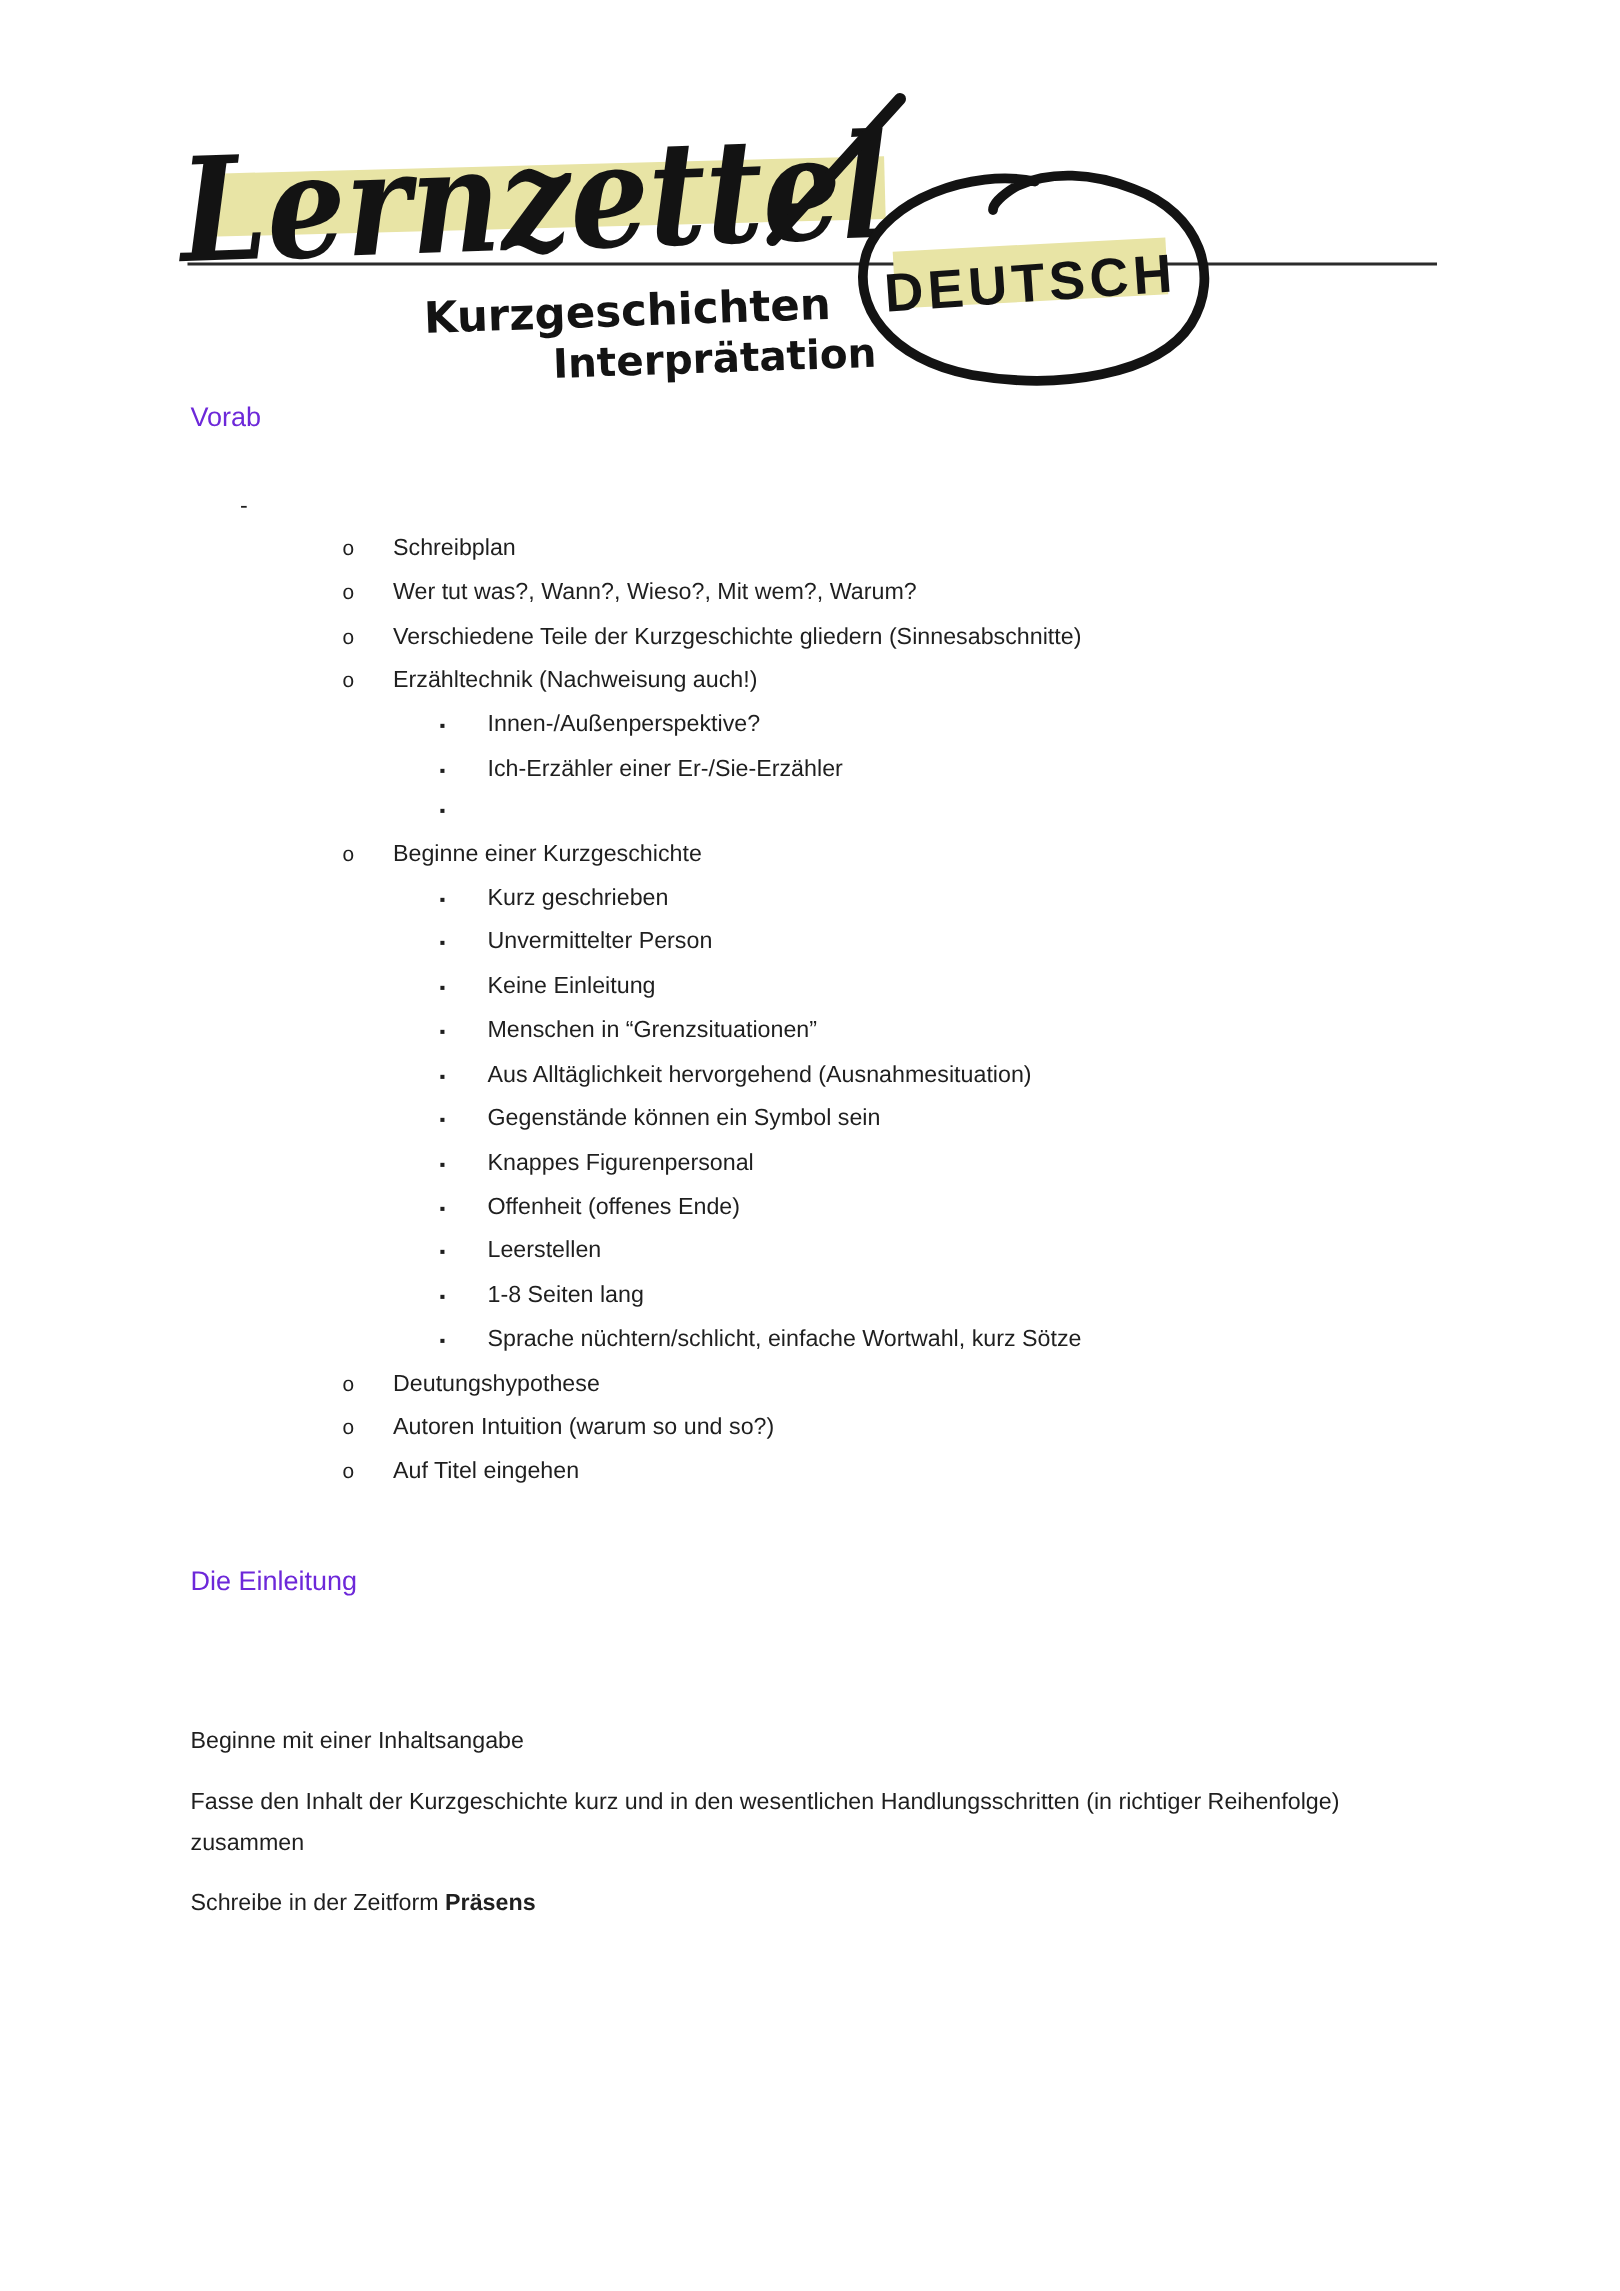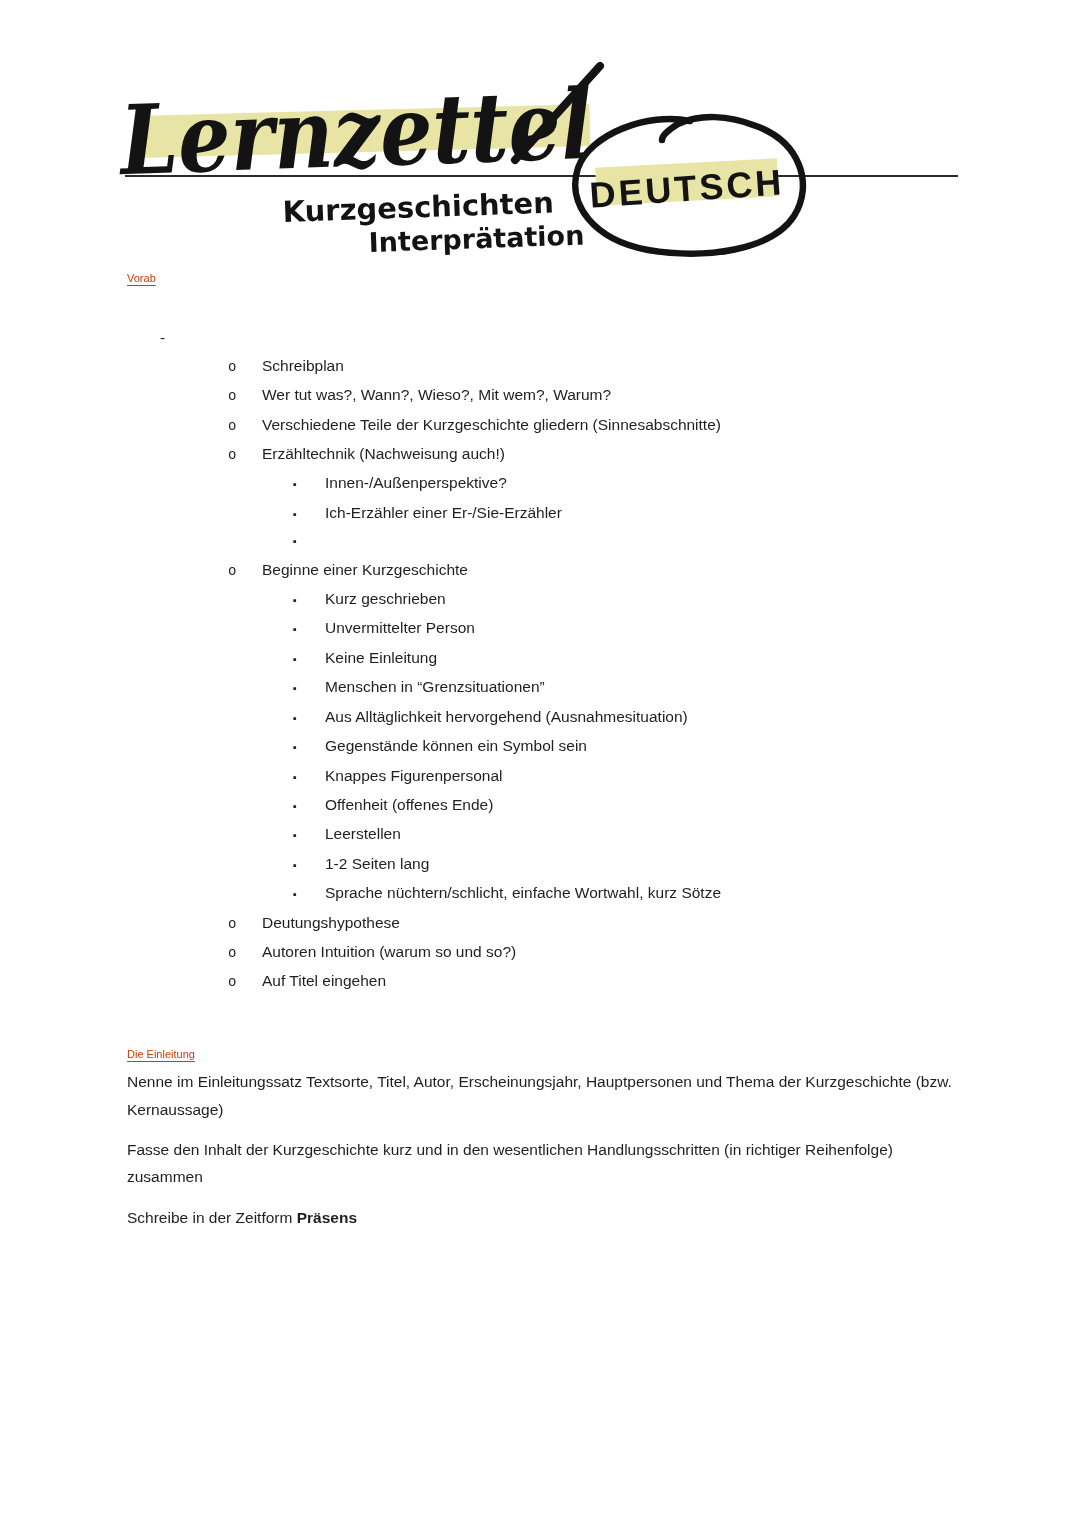--- a/index.html
+++ b/index.html
@@ -5,22 +5,22 @@
   * { margin:0; padding:0; box-sizing:border-box; }
   html,body { background:#ffffff; }
   .page {
     position:relative; width:1080px; height:1527px; background:#ffffff;
     font-family:"Liberation Sans", sans-serif; color:#1f1f1f; overflow:hidden;
   }
   .header-art { position:absolute; top:0; left:0; }
   main { position:absolute; top:265px; left:127px; width:828px; }
 
   .section-heading {
-    font-size:11px; font-weight:400; line-height:27.4px;
-    text-decoration:underline; text-underline-offset:3px; color:#c2410c;
+    font-size:18px; font-weight:400; line-height:27.4px;
+    text-underline-offset:3px; color:#6d28d9;
   }
   #einleitung-heading { margin-top:44px; }
 
   .list { margin-top:32px; }
   .row { display:flex; align-items:baseline; line-height:27.4px; font-size:15.5px; }
   .row .marker { flex:0 0 auto; }
   .row .text  { flex:0 1 auto; }
   .row.l1 { padding-left:33px; }
   .row.l1 .marker { width:35px; }
   .row.l2 { padding-left:101px; }
@@ -146,21 +146,21 @@
         <div class="row l3">
       <span class="marker">▪</span>
       <span class="text">Offenheit (offenes Ende)</span>
     </div>
         <div class="row l3">
       <span class="marker">▪</span>
       <span class="text">Leerstellen</span>
     </div>
         <div class="row l3">
       <span class="marker">▪</span>
-      <span class="text">1-2 Seiten lang</span>
+      <span class="text">1-8 Seiten lang</span>
     </div>
         <div class="row l3">
       <span class="marker">▪</span>
       <span class="text">Sprache nüchtern/schlicht, einfache Wortwahl, kurz Sötze</span>
     </div>
         <div class="row l2">
       <span class="marker">o</span>
       <span class="text">Deutungshypothese</span>
     </div>
         <div class="row l2">
@@ -168,18 +168,18 @@
       <span class="text">Autoren Intuition (warum so und so?)</span>
     </div>
         <div class="row l2">
       <span class="marker">o</span>
       <span class="text">Auf Titel eingehen</span>
     </div>
       </div>
 
     <h2 id="einleitung-heading" class="section-heading">Die Einleitung</h2>
 
-    <p class="para">Nenne im Einleitungssatz Textsorte, Titel, Autor, Erscheinungsjahr, Hauptpersonen und Thema der Kurzgeschichte (bzw. Kernaussage)</p>
+    <p class="para p-first">Beginne mit einer Inhaltsangabe</p>
     <p class="para">Fasse den Inhalt der Kurzgeschichte kurz und in den wesentlichen Handlungsschritten (in richtiger Reihenfolge) zusammen</p>
     <p class="para p-zeitform"><span>Schreibe in der Zeitform </span><strong>Präsens</strong></p>
   </main>
 
 </div>
 
 </body></html>

